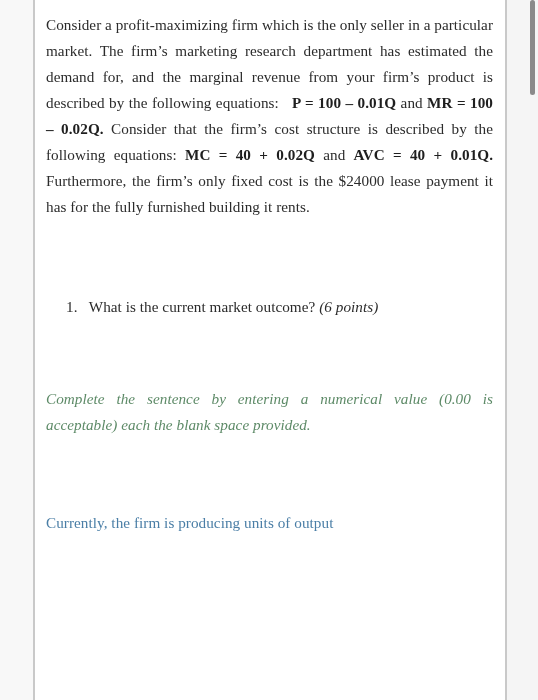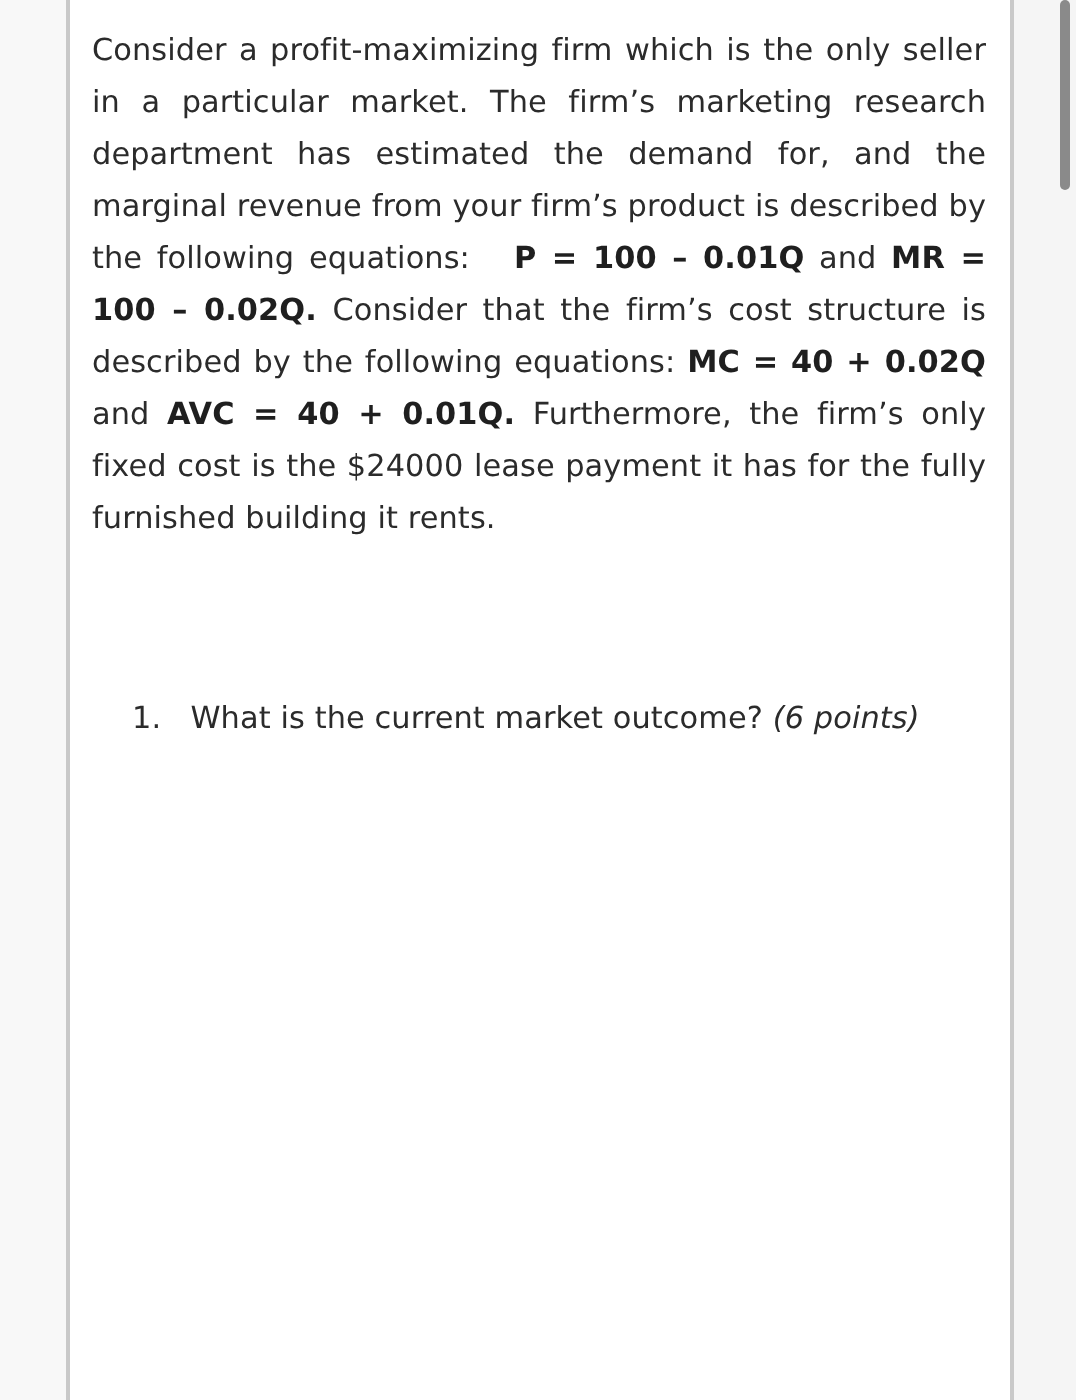--- a/index.html
+++ b/index.html
@@ -12,20 +12,21 @@
     background: #f7f7f7;
     font-family: "DejaVu Sans", "Liberation Sans", sans-serif;
     overflow: hidden;
   }
 
   #viewport {
     position: relative;
     width: 448px;
     height: 700px;
     background: #a3a3a3;
+    font-family: Liberation Serif, serif;
   }
 
   
   #left-gutter {
     position: absolute;
     left: 0; top: 0;
     width: 33px; height: 700px;
     background: #f8f8f8;
   }
 
@@ -120,21 +121,27 @@
   <div id="page">
 
     <p class="para block-intro">
       <span>Consider a profit-maximizing firm which is the only seller in a particular market.  The firm’s marketing research department has estimated the demand for, and the marginal revenue from your firm’s product is described by the following equations:</span><span class="eq-gap">   </span><b>P = 100 – 0.01Q</b><span> and </span><b>MR = 100 – 0.02Q.</b><span>  Consider that the firm’s cost structure is described by the following equations:  </span><b>MC = 40 + 0.02Q</b><span> and </span><b>AVC = 40 + 0.01Q.</b><span>  Furthermore, the firm’s only fixed cost is the $24000 lease payment it has for the fully furnished building it rents.</span>
     </p>
 
     <p class="para block-question">
       <span class="q-num">1.</span><span class="q-gap">   </span><span>What is the current market outcome?</span><i> (6 points)</i>
     </p>
 
+    <p class="para block-instruction">
+      <span>Complete the sentence by entering a numerical value (0.00 is acceptable) each the blank space provided.</span>
+    </p>
 
+    <p class="para block-answer">
+      <span>Currently, the firm is producing units of output</span>
+    </p>
 
   </div>
 
   <div id="right-rule"></div>
 
   <div id="scroll-gutter">
     <div id="scroll-thumb"></div>
   </div>
 
 </div>

